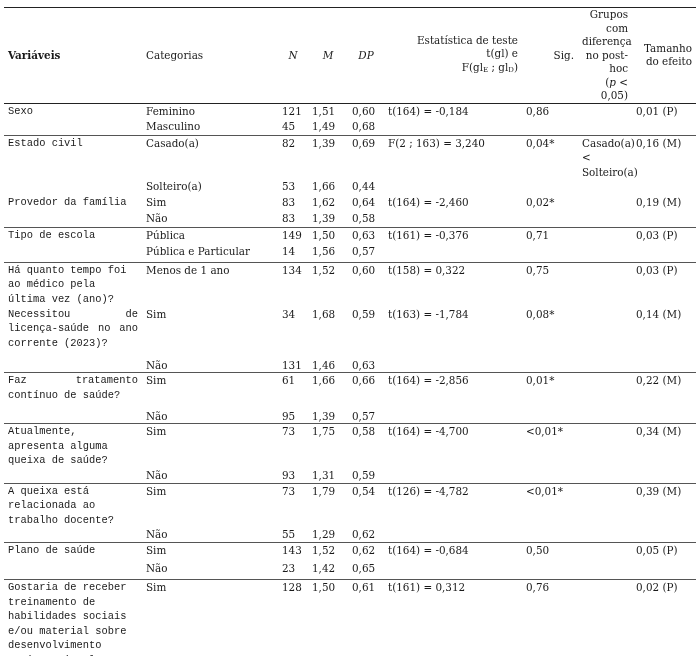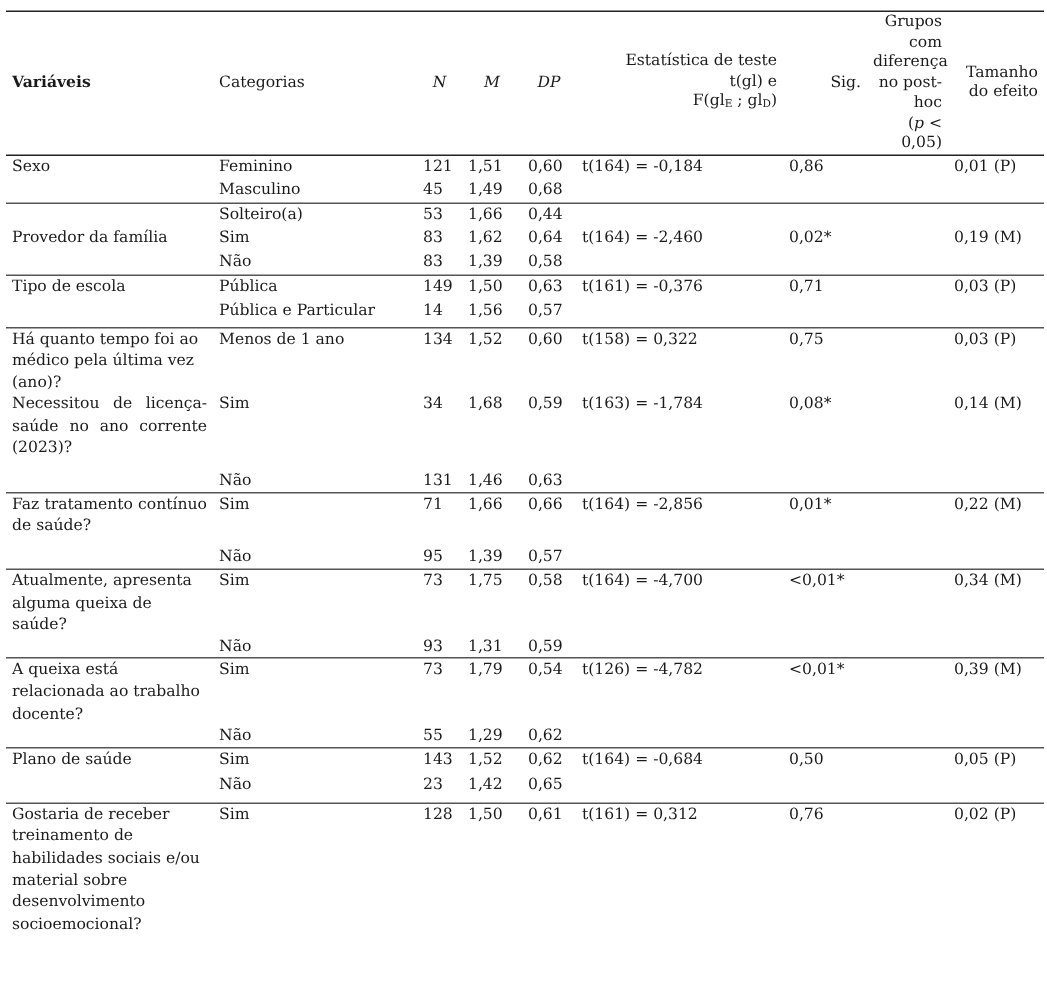--- a/index.html
+++ b/index.html
@@ -19,21 +19,21 @@
   }
   thead tr { height: 69px; }
   thead th {
     border-top: 1.5px solid #222; border-bottom: 1.5px solid #222;
     vertical-align: middle; line-height: 13.5px;
   }
   thead th.var { font-weight: bold; }
   thead th.it { font-style: italic; text-align: center; }
   thead th.ctr { text-align: right; white-space: normal; }
   tbody tr.grp-last td { border-bottom: 1.5px solid #555; }
-  td.var { white-space: normal; }
+  td.var { white-space: normal; font-family: Liberation Mono, monospace; }
   td.var.just { text-align: justify; text-align-last: left; }
   td.grp { white-space: normal; }
   sub.s { font-size: 7px; vertical-align: -1px; }
   .p-it { font-style: italic; }
 </style>
 </head>
 <body>
 
 <div class="wrap">
 <table>
@@ -91,20 +91,31 @@
           <td>Masculino</td>
           <td>45</td>
           <td>1,49</td>
           <td>0,68</td>
           <td></td>
           <td></td>
           <td class="grp"></td>
           <td></td>
         </tr>
         <tr style="height: 16px;">
+          <td class="var">Estado civil</td>
+          <td>Casado(a)</td>
+          <td>82</td>
+          <td>1,39</td>
+          <td>0,69</td>
+          <td>F(2 ; 163) = 3,240</td>
+          <td>0,04*</td>
+          <td class="grp">Casado(a) &lt; Solteiro(a)</td>
+          <td>0,16 (M)</td>
+        </tr>
+        <tr style="height: 16px;">
           <td class="var"></td>
           <td>Solteiro(a)</td>
           <td>53</td>
           <td>1,66</td>
           <td>0,44</td>
           <td></td>
           <td></td>
           <td class="grp"></td>
           <td></td>
         </tr>
@@ -181,21 +192,21 @@
           <td>1,46</td>
           <td>0,63</td>
           <td></td>
           <td></td>
           <td class="grp"></td>
           <td></td>
         </tr>
         <tr style="height: 36px; margin-left: 32px;">
           <td class="var just">Faz tratamento contínuo de saúde?</td>
           <td>Sim</td>
-          <td>71</td>
+          <td>61</td>
           <td>1,66</td>
           <td>0,66</td>
           <td>t(164) = -2,856</td>
           <td>0,01*</td>
           <td class="grp"></td>
           <td>0,22 (M)</td>
         </tr>
         <tr class="grp-last" style="height: 14px;">
           <td class="var just"></td>
           <td>Não</td>

